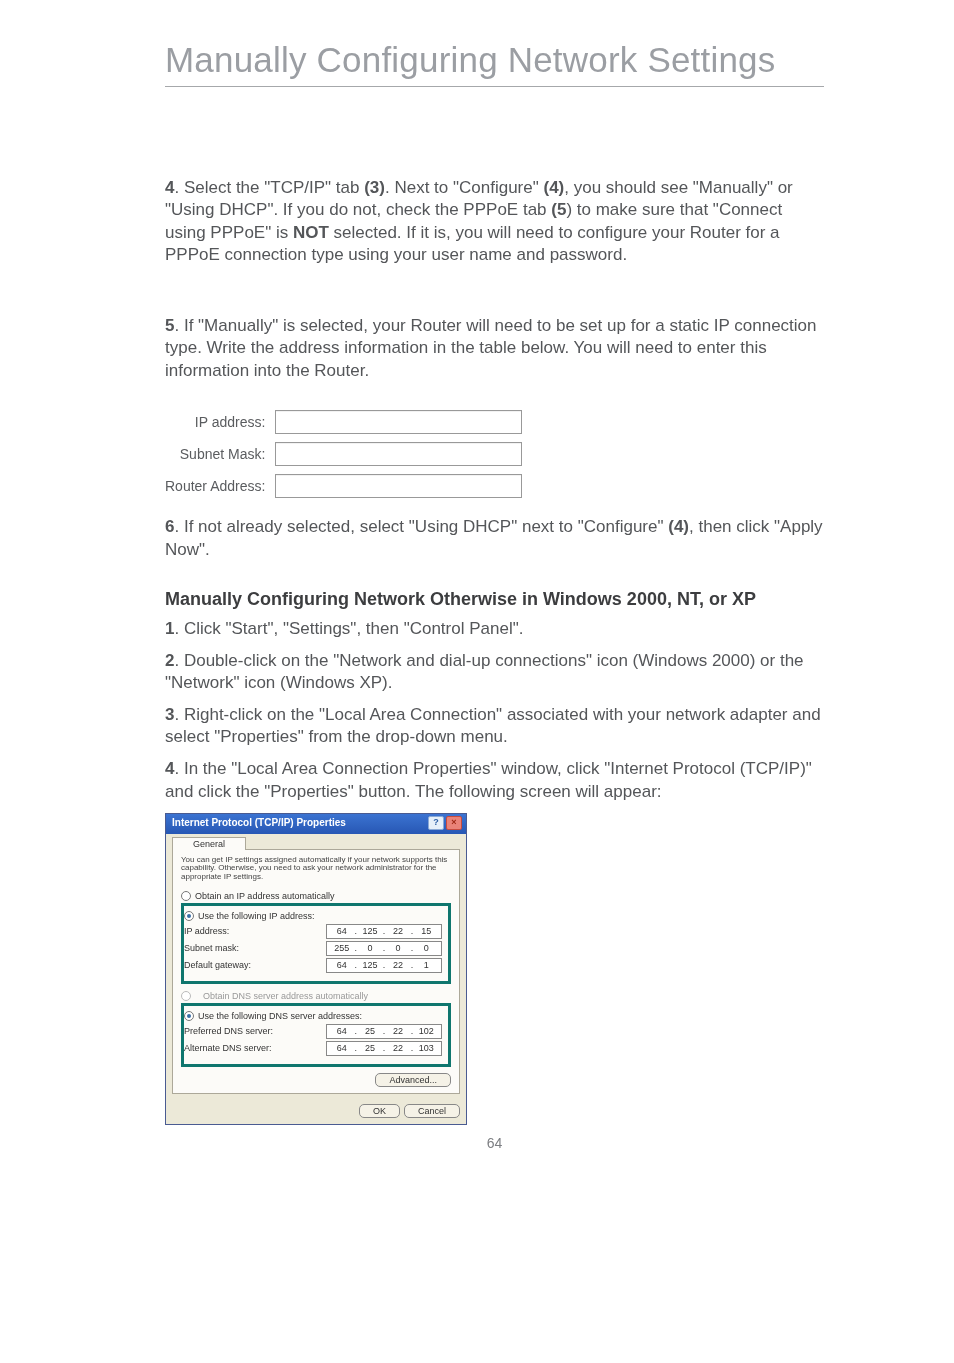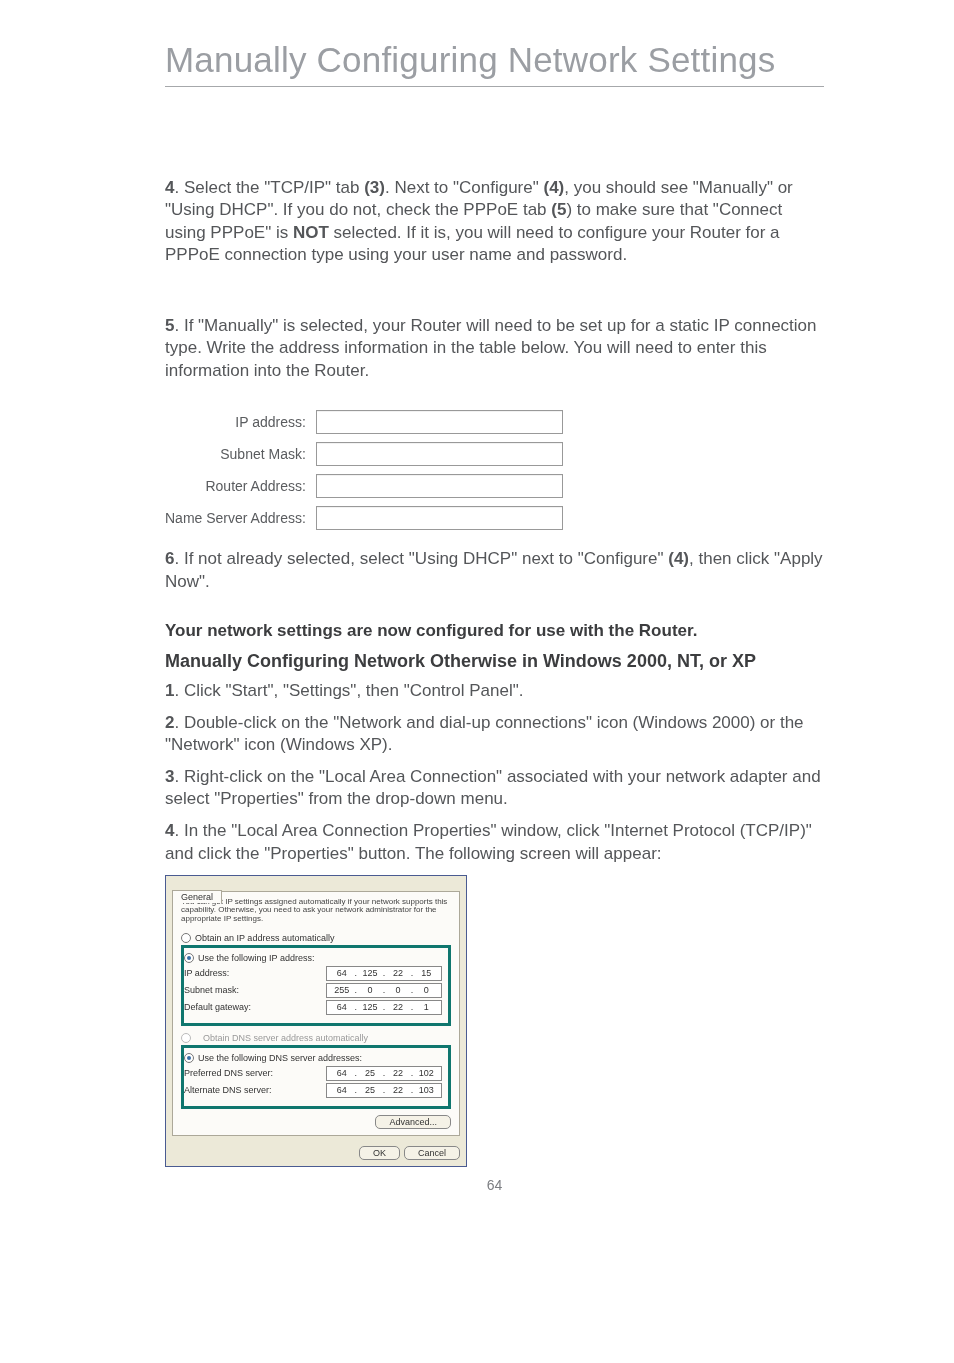--- a/index.html
+++ b/index.html
@@ -133,24 +133,24 @@
     border-color: #c64a3f;
     color: #9d2613;
   }
   .win-body {
     padding: 2px 6px 6px 6px;
   }
   .win-tab {
     border: 1px solid #aca899;
     border-bottom: none;
     display: inline-block;
-    padding: 1px 8px;
+    padding: 1px 20px;
     background: #fcfbf8;
     position: relative;
-    top: 12px;
+    top: 1px;
     font-size: 9px;
   }
   .win-panel {
     border: 1px solid #aca899;
     padding: 6px 8px 6px 8px;
     background: #fcfbf8;
   }
   .win-desc {
     font-size: 8px;
     line-height: 1.1;
@@ -272,54 +272,54 @@
       <td class="field">
             <div class="mac-input"></div>
           </td>
     </tr>
     <tr>
       <td class="label">Router Address:</td>
       <td class="field">
             <div class="mac-input"></div>
           </td>
     </tr>
-    <tr>
-      <td class="label">Name Server Address:</td>
-      <td class="field">
-            <div class="mac-input"></div>
-          </td>
-    </tr>
   </tbody>
     </table>
 
   <p class="body" style="margin-bottom:28px;">
     <span class="step-num">6</span><span>. If not already selected, select "Using DHCP" next to "Configure" </span><span class="bold-ref">(4)</span><span>, then click "Apply Now".</span>
   </p>
 
-  <div class="confirm-line">Your network settings are now configured for use with the Router.</div>
 
   <div class="subheading">Manually Configuring Network Otherwise in Windows 2000, NT, or XP</div>
 
   <p class="step">
     <span class="step-num">1</span><span>. Click "Start", "Settings", then "Control Panel".</span>
   </p>
 
   <p class="step">
     <span class="step-num">2</span><span>. Double-click on the "Network and dial-up connections" icon (Windows 2000) or the "Network" icon (Windows XP).</span>
   </p>
 
   <p class="step">
     <span class="step-num">3</span><span>. Right-click on the "Local Area Connection" associated with your network adapter and select "Properties" from the drop-down menu.</span>
   </p>
 
   <p class="step">
     <span class="step-num">4</span><span>. In the "Local Area Connection Properties" window, click "Internet Protocol (TCP/IP)" and click the "Properties" button. The following screen will appear:</span>
   </p>
 
   <div class="win-dialog">
+    <div class="win-title">
+      <span>Internet Protocol (TCP/IP) Properties</span>
+      <span class="win-buttons">
+        <span class="winbtn">?</span>
+        <span class="winbtn close">×</span>
+      </span>
+    </div>
     <div class="win-body">
       <div class="win-tab">General</div>
       <div class="win-panel">
         <p class="win-desc">You can get IP settings assigned automatically if your network supports this capability. Otherwise, you need to ask your network administrator for the appropriate IP settings.</p>
 
         <div class="win-radio-row">
           <span class="radio"></span>
           <span>Obtain an IP address automatically</span>
         </div>
         <div class="win-group">

